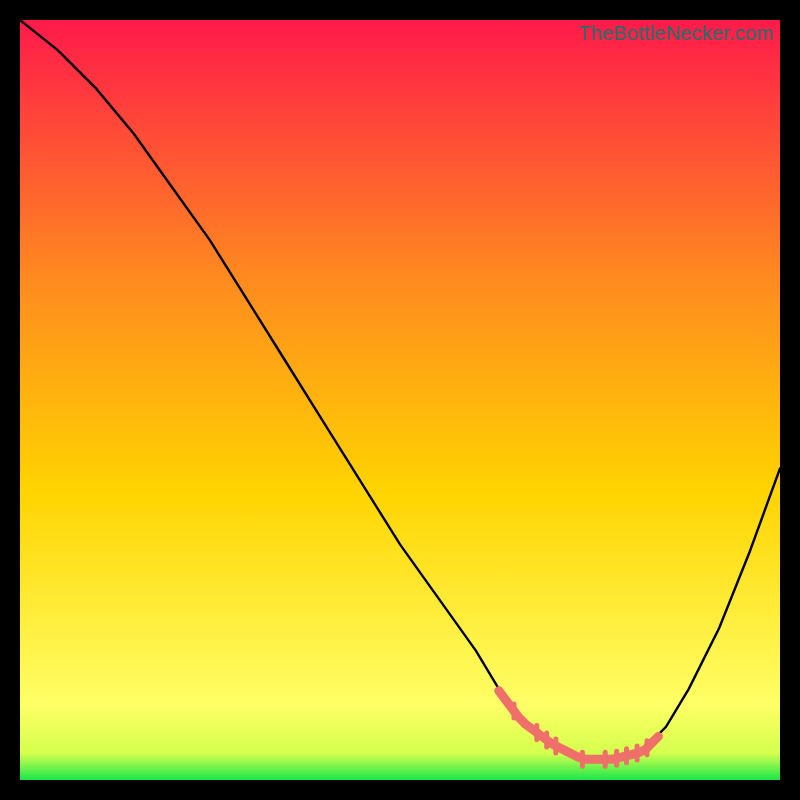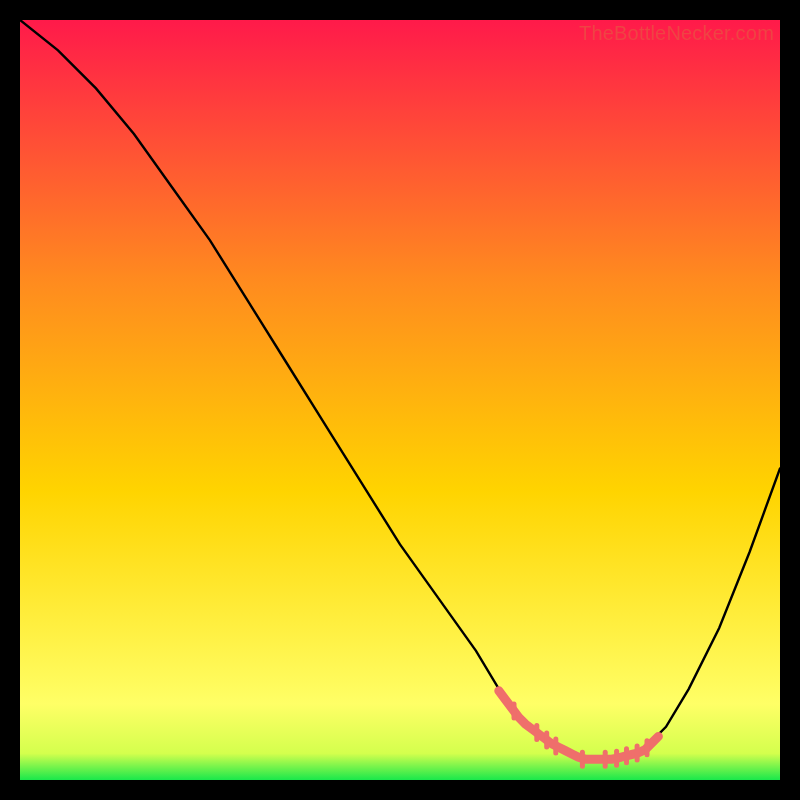--- a/index.html
+++ b/index.html
@@ -16,21 +16,21 @@
     left: 20px;
     top: 20px;
     width: 760px;
     height: 760px;
     background: #000;
   }
   .watermark {
     position: absolute;
     top: 2px;
     right: 6px;
-    color: #ef4444;
+    color: #0f766e;
     font-size: 20px;
     font-weight: 500;
     letter-spacing: 0.2px;
     user-select: none;
     margin-left: 12px;
   }
   svg {
     display: block;
   }
 </style>

